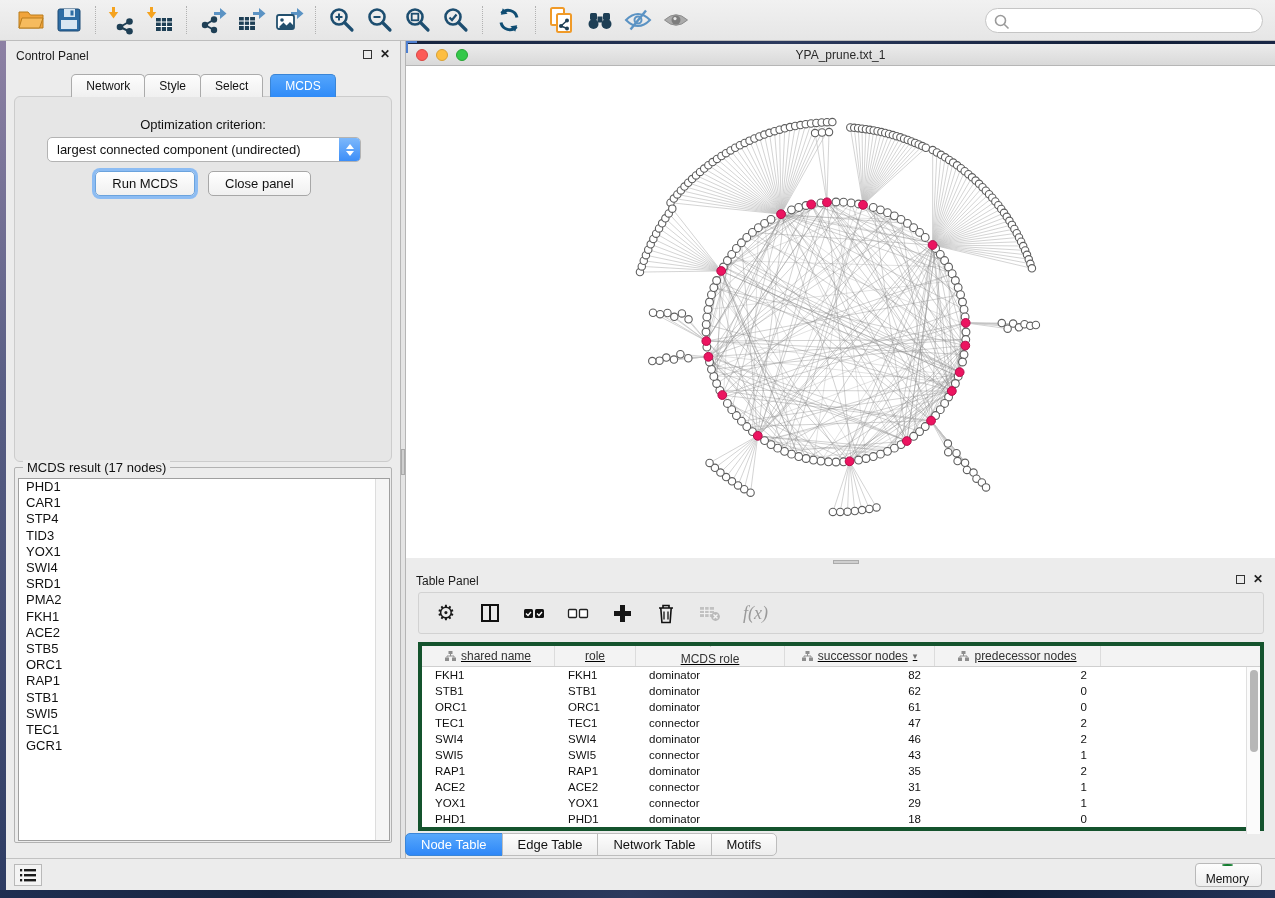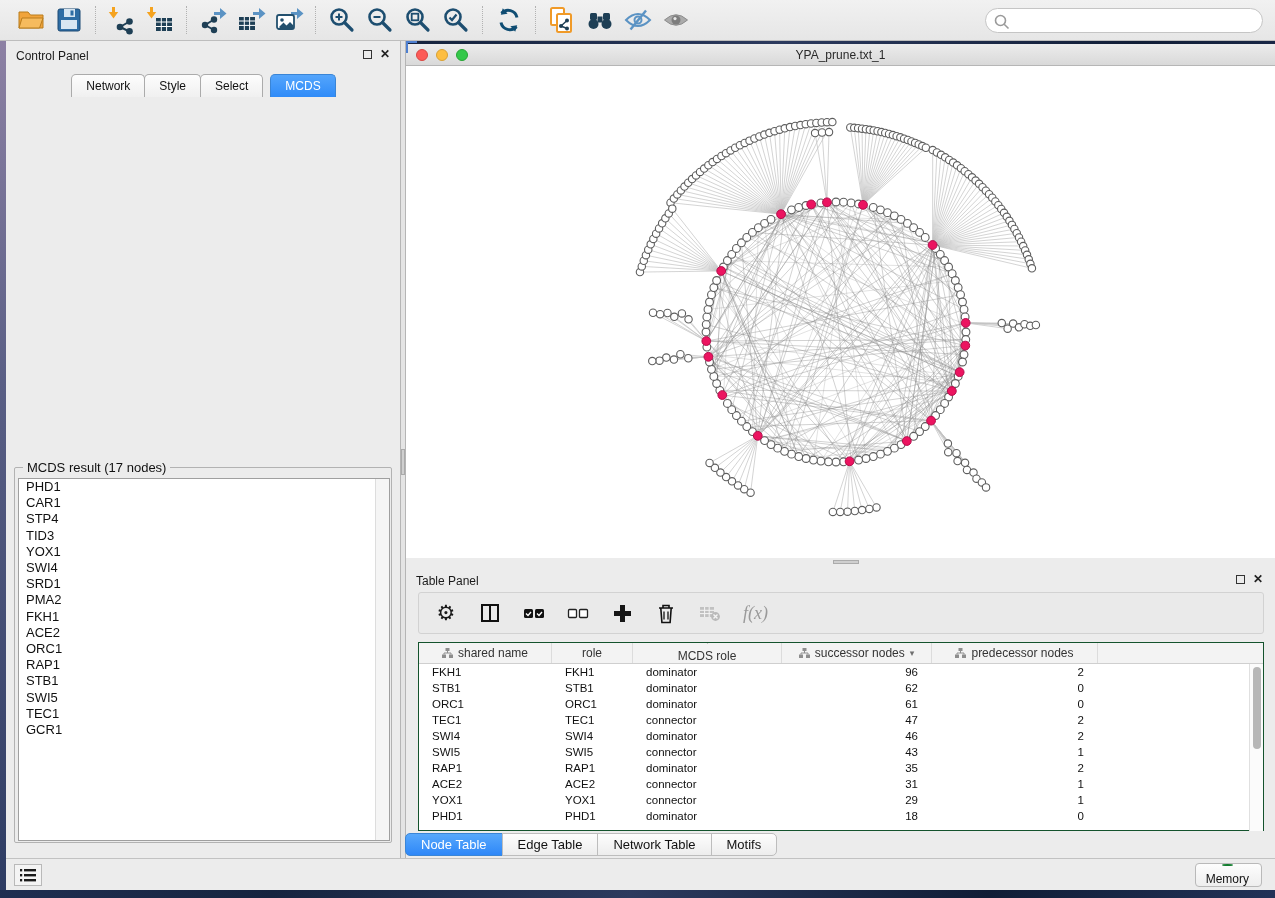--- a/index.html
+++ b/index.html
@@ -87,21 +87,21 @@
   
   .table-panel { position:absolute; left:406px; top:566px; width:869px; height:292px; background:#ececec; }
   .tp-winbtns { right:12px; }
   .tp-toolbar { position:absolute; left:12px; top:26px; width:846px; height:42px;
     background:#eaeaea; border:1px solid #d2d2d2; border-radius:3px;
     display:flex; align-items:center; gap:22px; padding-left:16px; }
   .tp-icon { display:flex; align-items:center; justify-content:center; min-width:22px; height:26px; }
   .gear-glyph { font-size:21px; color:#1a1a1a; line-height:22px; }
   .fx-text { font-family:"Liberation Serif", serif; font-style:italic; font-size:18px; color:#9a9a9a; }
 
-  .tbl { position:absolute; left:12px; top:76px; width:846px; height:189px; background:#fff; border:1px solid #14532d; }
+  .tbl { position:absolute; left:12px; top:76px; width:846px; height:189px; background:#fff; border:4px solid #14532d;text-decoration:underline; }
   .tbl-header { display:flex; height:21px; background:#f3f3f3; border-bottom:1px solid #cfcfcf; }
   .th { display:flex; align-items:center; justify-content:center; gap:5px; font-size:12px; color:#333;
     border-right:1px solid #dcdcdc; height:100%; }
   .th.filler { flex:1; border-right:none; }
   .sort { color:#707070; font-size:9px; }
   .tbl-body { position:absolute; left:0; top:21px; width:831px; height:166px; overflow:hidden; }
   .tr { display:flex; height:16px; }
   .td { font-size:11.5px; color:#111; padding-left:13px; line-height:16px; white-space:nowrap; }
   .td.num { text-align:right; padding-right:14px; padding-left:0; }
   .tbl-scroll { position:absolute; right:0; top:21px; width:14px; height:167px; background:#fbfbfb; border-left:1px solid #e0e0e0; }
@@ -278,35 +278,50 @@
     <div class="panel-title">Control Panel</div>
     <div class="win-btns cp-winbtns">
       <span class="float-box"></span>
       <span class="close-x">✕</span>
     </div>
     <div class="cp-tabs">
       <div class="cp-tab">Network</div>
       <div class="cp-tab">Style</div>
       <div class="cp-tab">Select</div>
       <div class="cp-tab active">MCDS</div>
+    </div>
+    <div class="cp-body">
+      <div class="opt-label">Optimization criterion:</div>
+      <div class="dropdown">
+        <span class="dd-value">largest connected component (undirected)</span>
+        <span class="dd-stepper">
+            <span class="tri-up"></span>
+            <span class="tri-down"></span>
+          </span>
+      </div>
+      <div class="cp-buttons">
+        <button class="btn focus-ring">Run MCDS</button>
+        <button class="btn">Close panel</button>
+      </div>
     </div>
     <div class="fieldset">
       <span class="legend">MCDS result (17 nodes)</span>
       <div class="mcds-list" id="mcds-list">
         <div class="mcds-scroll"></div>
       <div class="mcds-item">PHD1</div>
           <div class="mcds-item">CAR1</div>
           <div class="mcds-item">STP4</div>
           <div class="mcds-item">TID3</div>
           <div class="mcds-item">YOX1</div>
           <div class="mcds-item">SWI4</div>
           <div class="mcds-item">SRD1</div>
           <div class="mcds-item">PMA2</div>
           <div class="mcds-item">FKH1</div>
           <div class="mcds-item">ACE2</div>
+          <div class="mcds-item">STB5</div>
           <div class="mcds-item">ORC1</div>
           <div class="mcds-item">RAP1</div>
           <div class="mcds-item">STB1</div>
           <div class="mcds-item">SWI5</div>
           <div class="mcds-item">TEC1</div>
           <div class="mcds-item">GCR1</div>
         </div>
     </div>
   </div>
 
@@ -1081,21 +1096,21 @@
             </svg>
             <span>predecessor nodes</span>
           </div>
           <div class="th filler"></div>
         </div>
       <div class="tbl-body" id="tbl-body">
           <div class="tr">
             <div class="td" style="width: 133px;">FKH1</div>
             <div class="td" style="width: 81px;">FKH1</div>
             <div class="td" style="width: 149px;">dominator</div>
-            <div class="td num" style="width: 150px;">96</div>
+            <div class="td num" style="width: 150px;">82</div>
             <div class="td num" style="width: 166px;">2</div>
           </div>
           <div class="tr">
             <div class="td" style="width: 133px;">STB1</div>
             <div class="td" style="width: 81px;">STB1</div>
             <div class="td" style="width: 149px;">dominator</div>
             <div class="td num" style="width: 150px;">62</div>
             <div class="td num" style="width: 166px;">0</div>
           </div>
           <div class="tr">

